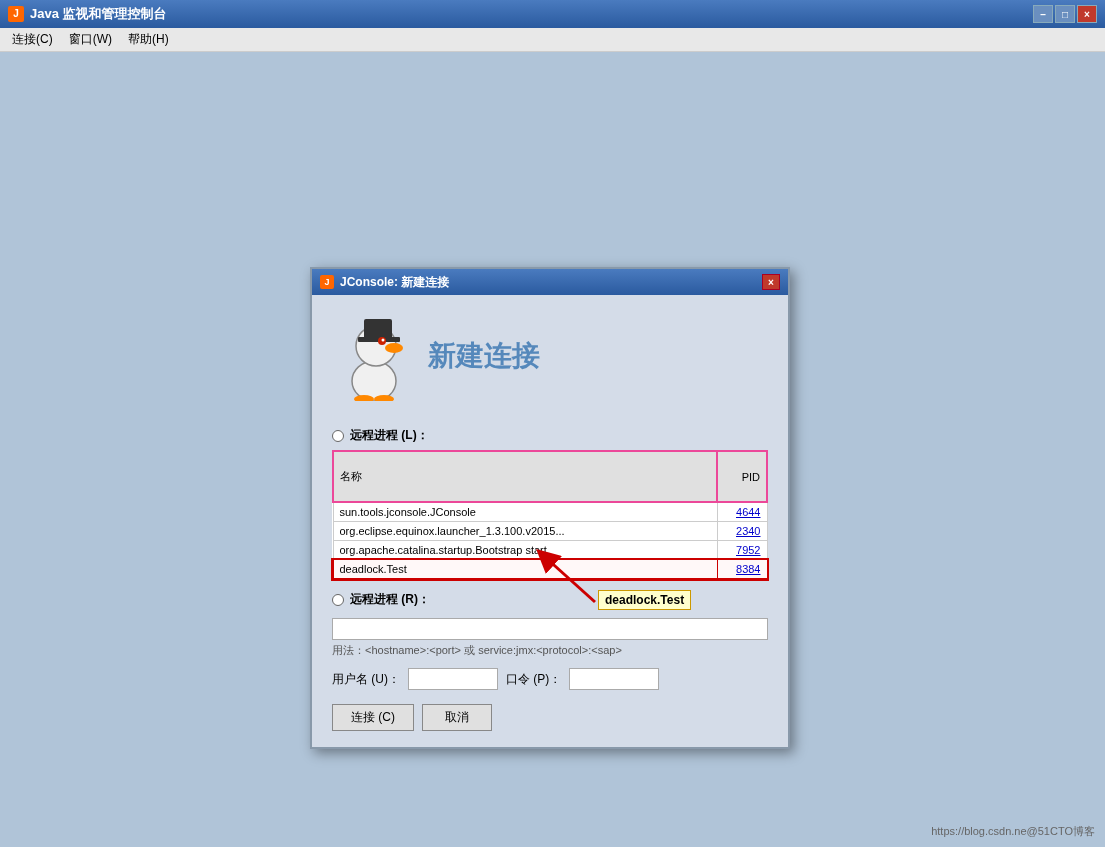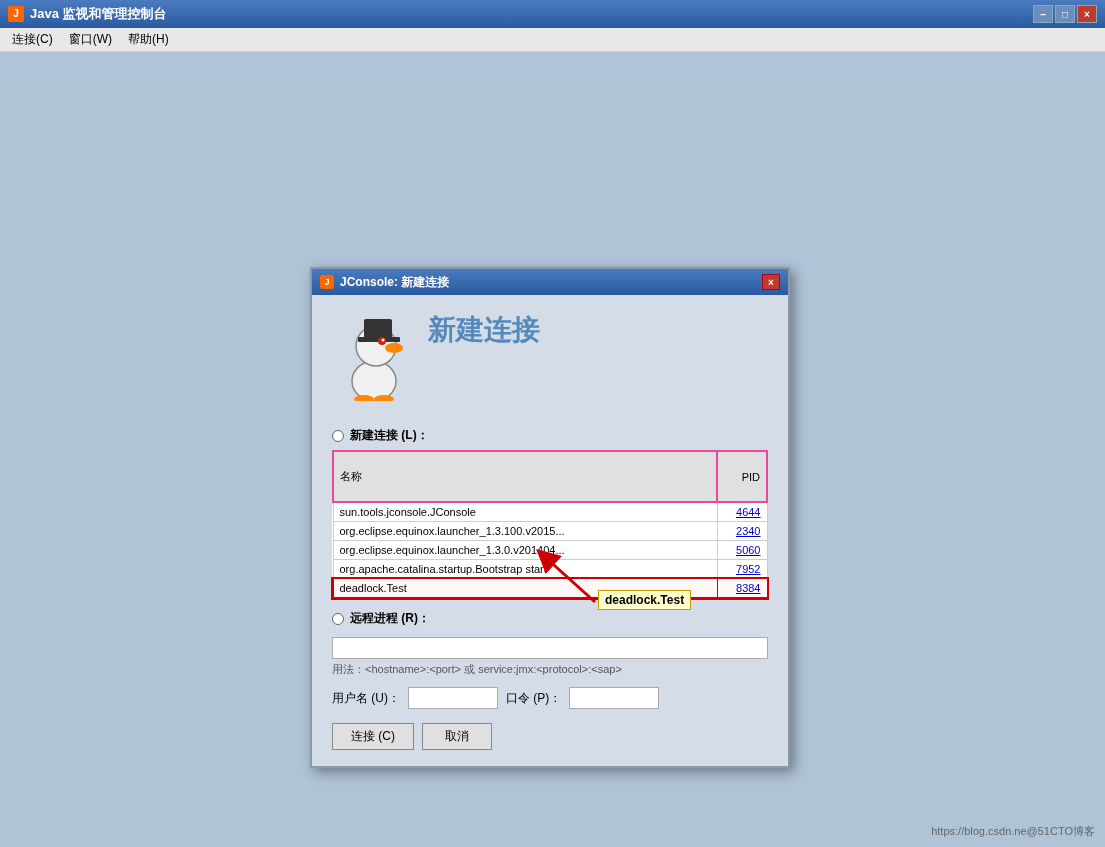--- a/index.html
+++ b/index.html
@@ -125,21 +125,21 @@
       justify-content: center;
     }
 
     .dialog-body {
       padding: 16px 20px;
     }
 
     
     .dialog-header {
       display: flex;
-      align-items: flex-start;
+      align-items: center;
       margin-bottom: 16px;
       padding-bottom: 10px;
     }
     .header-title {
       font-size: 28px;
       color: #5588bb;
       font-weight: bold;
     }
 
     
@@ -340,43 +340,39 @@
             <ellipse cx="32" cy="88" rx="10" ry="4" fill="#ff8800"></ellipse>
             <ellipse cx="52" cy="88" rx="10" ry="4" fill="#ff8800"></ellipse>
           </svg>
         </div>
         <div class="header-title">新建连接</div>
       </div>
 
       <div class="section">
         <div class="section-header">
           <div class="radio-btn"></div>
-          <span class="section-label">新建连接 (L)：</span>
+          <span class="section-label">远程进程 (L)：</span>
         </div>
         <table class="process-table">
           <thead>
             <tr>
               <th>名称</th>
               <th class="pid-col">PID</th>
             </tr>
           </thead>
           <tbody id="process-tbody">
           <tr>
                 <td>sun.tools.jconsole.JConsole</td>
                 <td class="pid-val">4644</td>
               </tr>
               <tr>
                 <td>org.eclipse.equinox.launcher_1.3.100.v2015...</td>
                 <td class="pid-val">2340</td>
               </tr>
               <tr>
-                <td>org.eclipse.equinox.launcher_1.3.0.v201404...</td>
-                <td class="pid-val">5060</td>
-              </tr>
-              <tr>
                 <td>org.apache.catalina.startup.Bootstrap start</td>
                 <td class="pid-val">7952</td>
               </tr>
               <tr style="background: rgb(255, 248, 248); outline: rgb(204, 0, 0) solid 2px;">
                 <td style="border: 1px solid rgb(204, 0, 0);">deadlock.Test</td>
                 <td class="pid-val" style="border: 1px solid rgb(204, 0, 0);">8384</td>
               </tr>
             </tbody>
         </table>
       </div>

